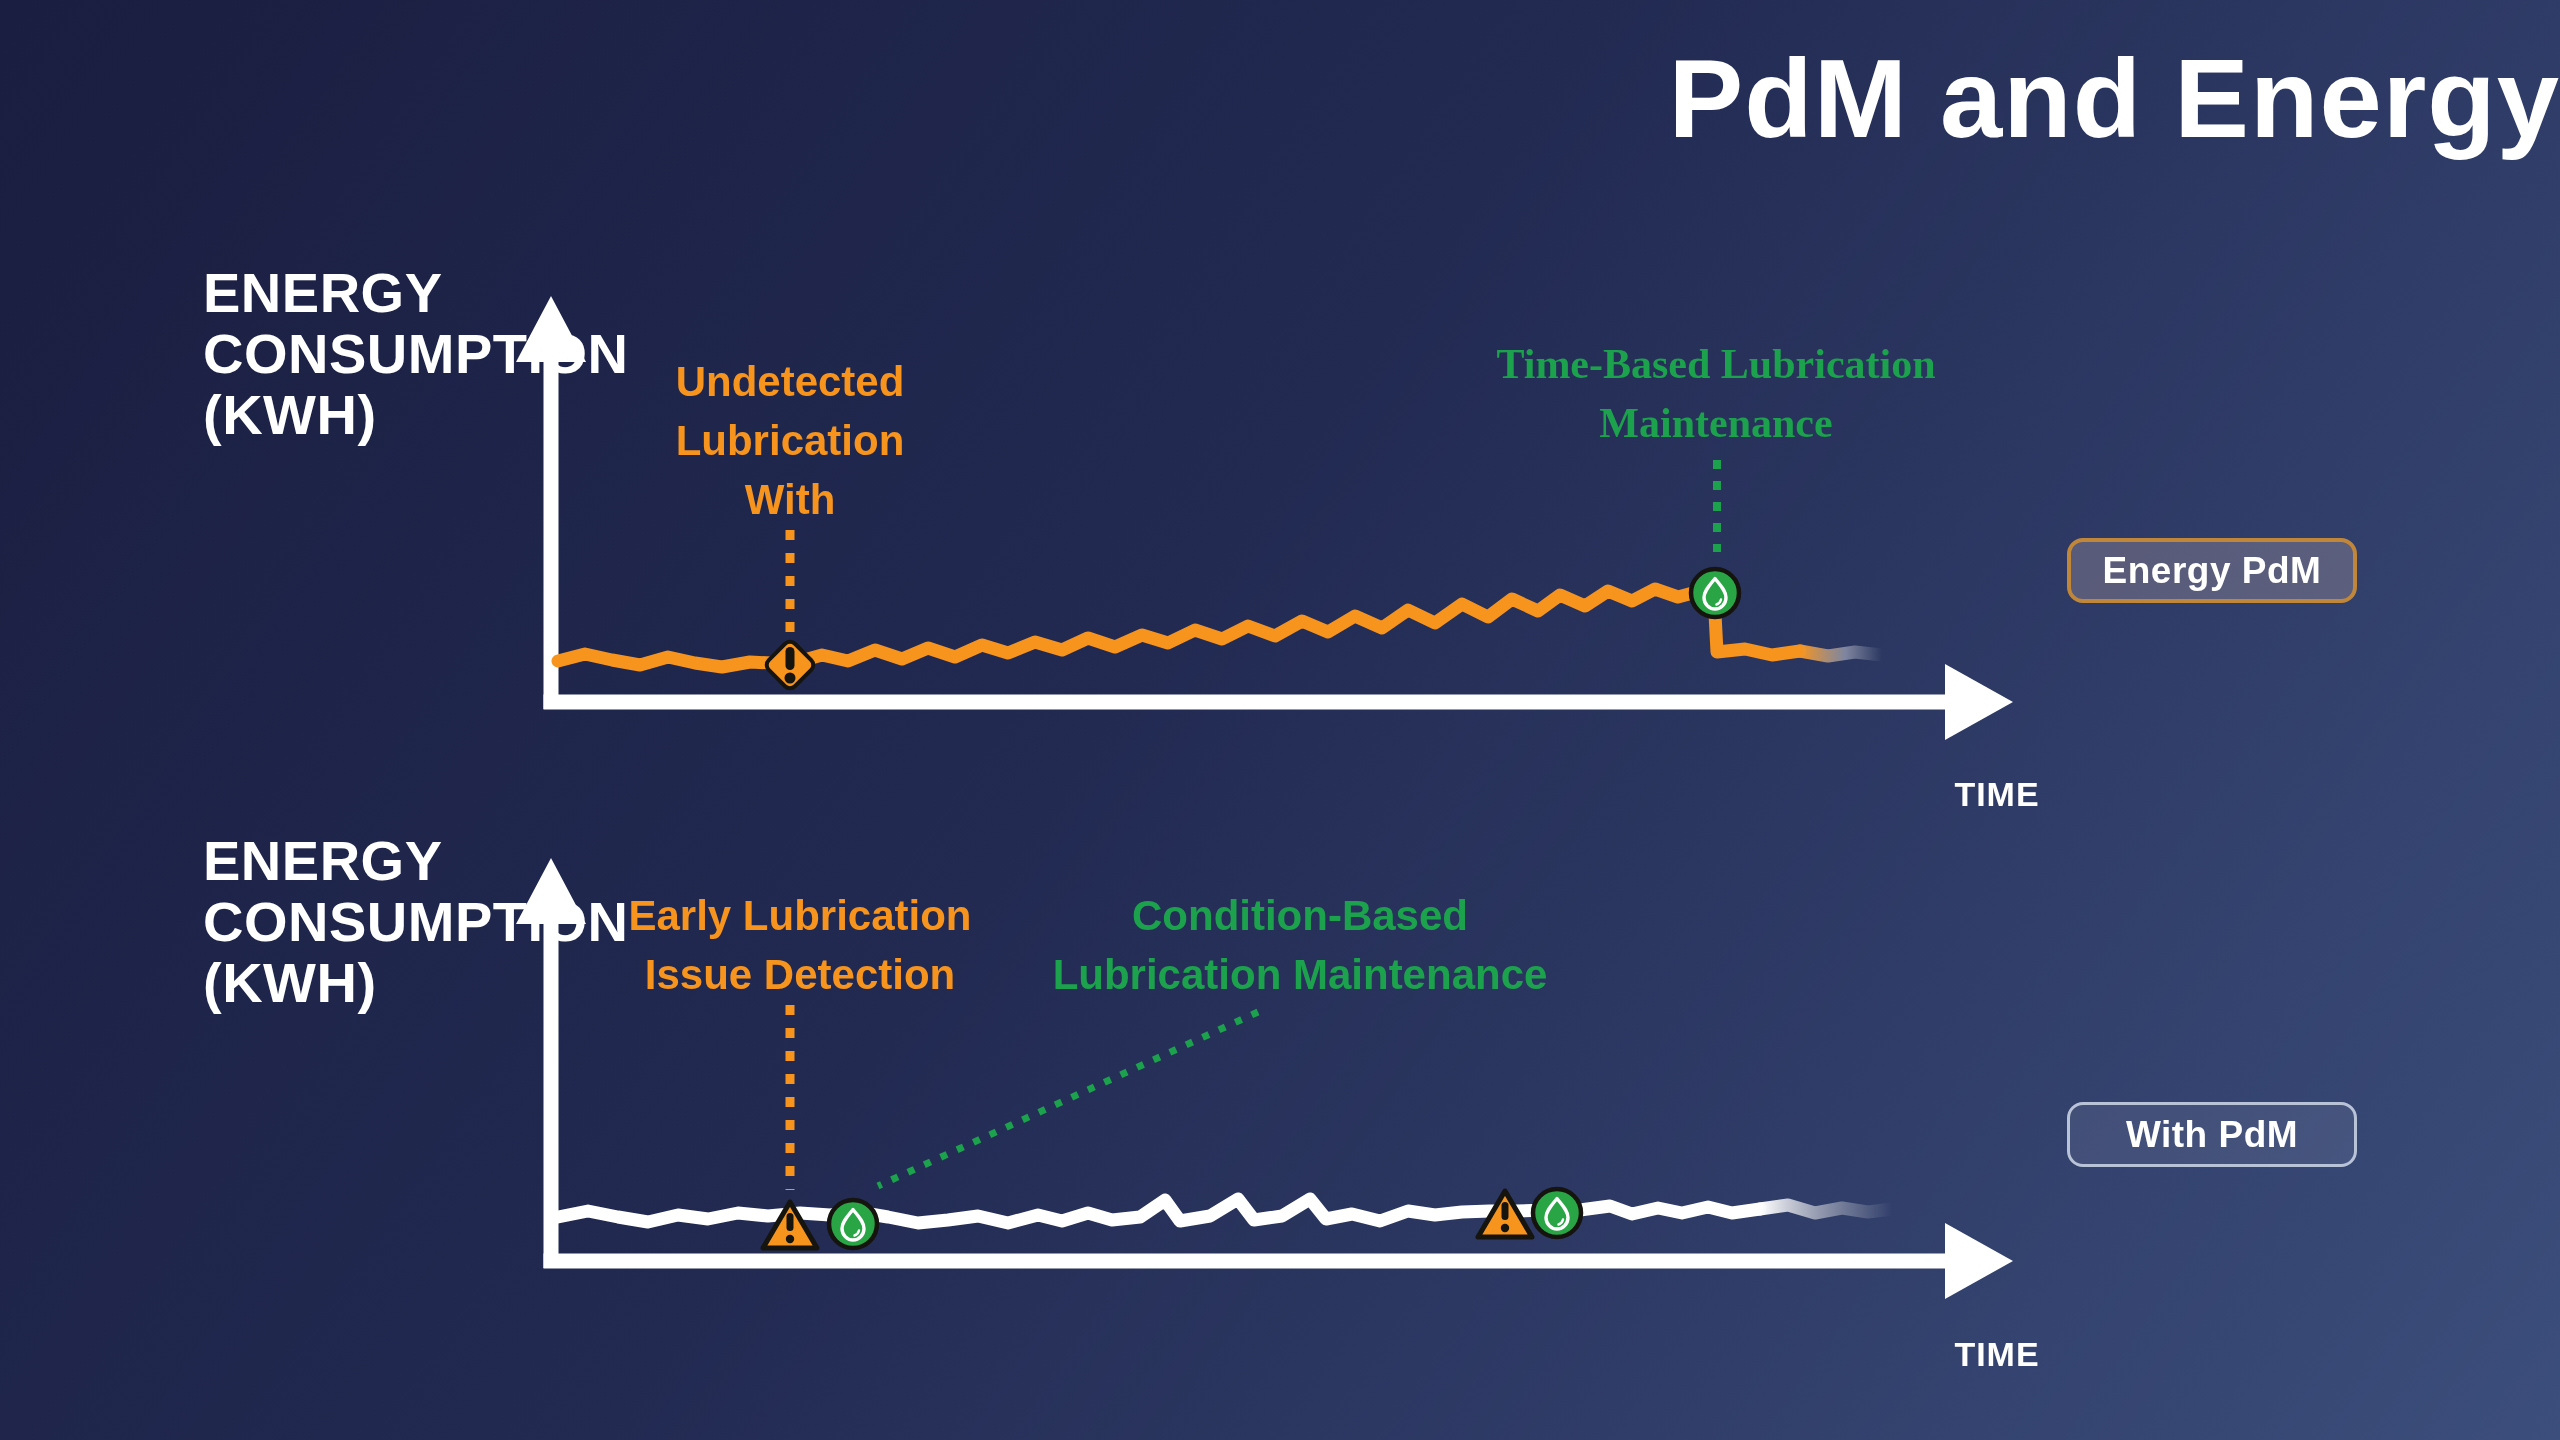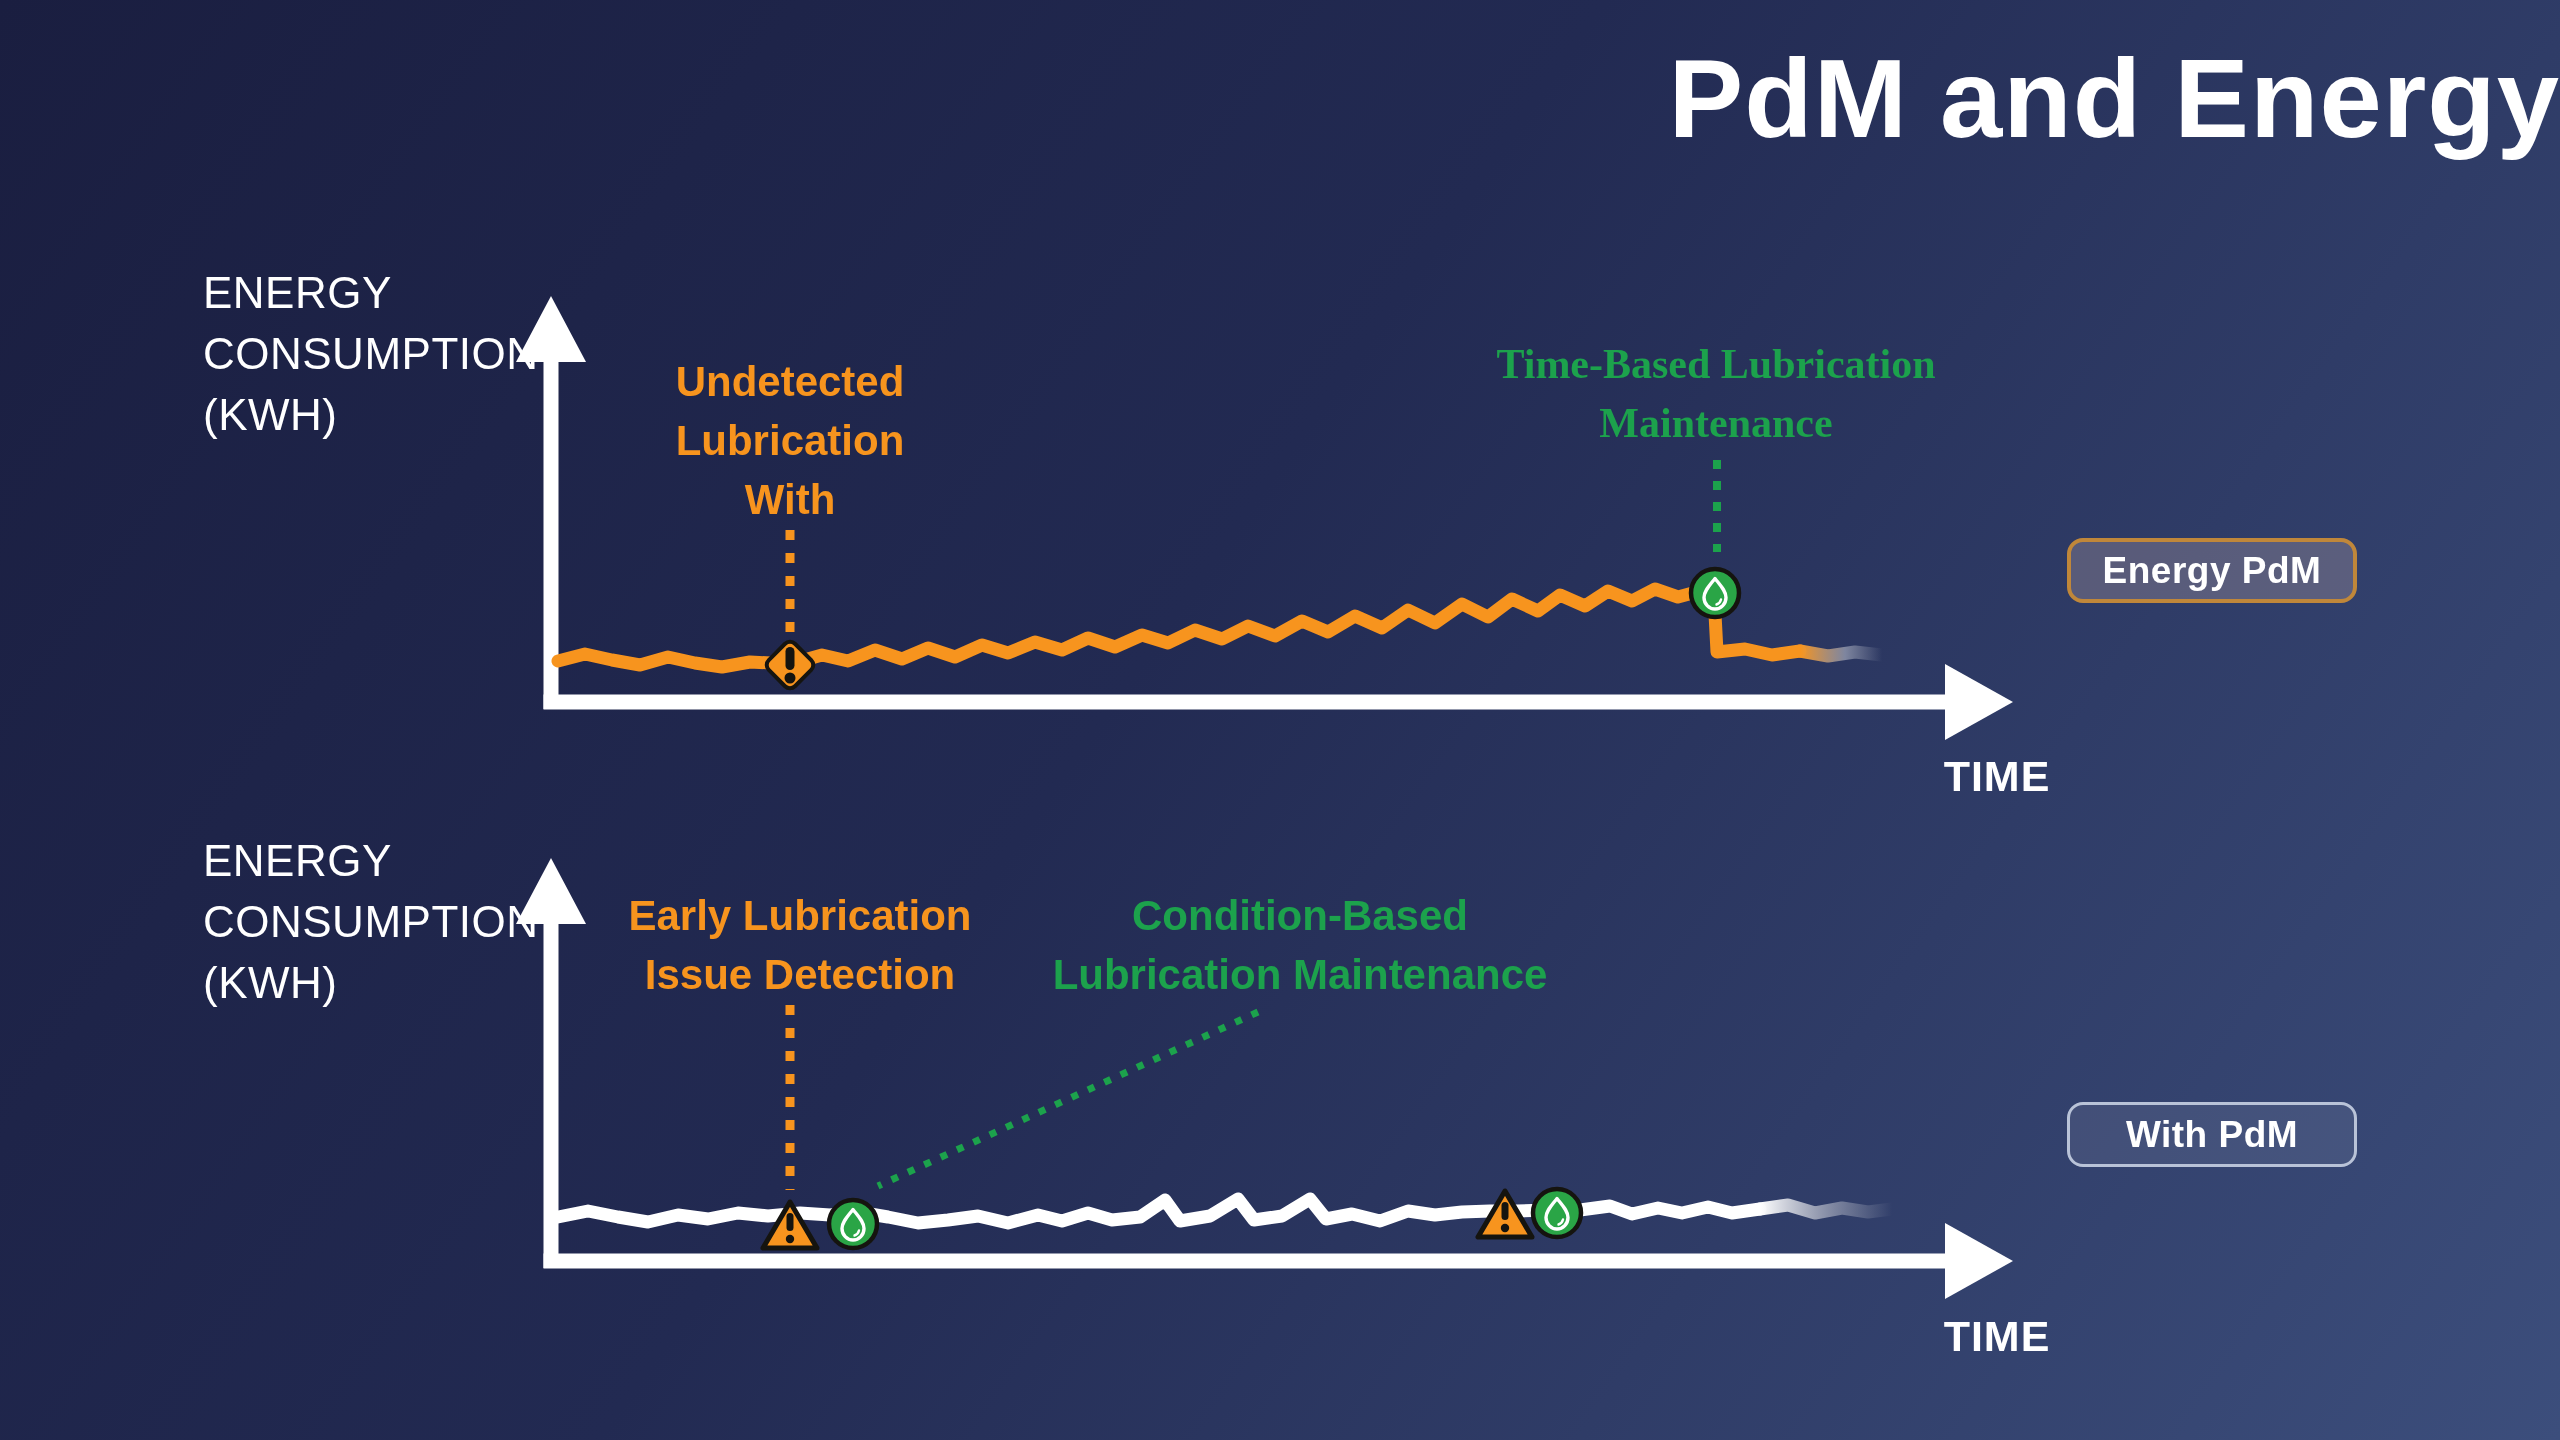--- a/index.html
+++ b/index.html
@@ -7,25 +7,25 @@
     position:relative;width:2560px;height:1440px;overflow:hidden;
     background:linear-gradient(125deg,var(--bg1) 0%,var(--bg2) 45%,var(--bg3) 100%);
     font-family:"Liberation Sans","DejaVu Sans",sans-serif;
   }
   #chart-svg{position:absolute;left:0;top:0;width:2560px;height:1440px;}
   .title{
     position:absolute;left:0;top:34px;width:2560px;text-align:right;
     color:var(--white);font-size:112px;font-weight:800;letter-spacing:1px;margin:0;
   }
   .ylabel{position:absolute;left:203px;width:420px;color:var(--white);
-    font-size:44px;font-weight:400;line-height:61px;letter-spacing:.5px;}
+    font-size:56px;font-weight:700;line-height:61px;letter-spacing:.5px;}
   .ylabel.top{top:262px;}
   .ylabel.bottom{top:830px;}
   .time{position:absolute;width:250px;text-align:center;color:var(--white);
-    font-size:43px;font-weight:800;letter-spacing:1px;}
+    font-size:34px;font-weight:800;letter-spacing:1px;margin-top:23px;}
   .time.top{left:1872px;top:752px;}
   .time.bottom{left:1872px;top:1312px;}
   .annot{position:absolute;text-align:center;font-weight:700;font-size:42px;line-height:59px;}
   .annot.orange{color:var(--orange);}
   .annot.green{color:var(--green);}
   .annot.undetected{left:630px;top:352px;width:320px;}
   .annot.timebased{left:1456px;top:335px;width:520px;font-family:Liberation Serif, serif;}
   .annot.early{left:580px;top:886px;width:440px;}
   .annot.condition{left:1020px;top:886px;width:560px;}
   .badge{position:absolute;width:290px;height:65px;border-radius:16px;

